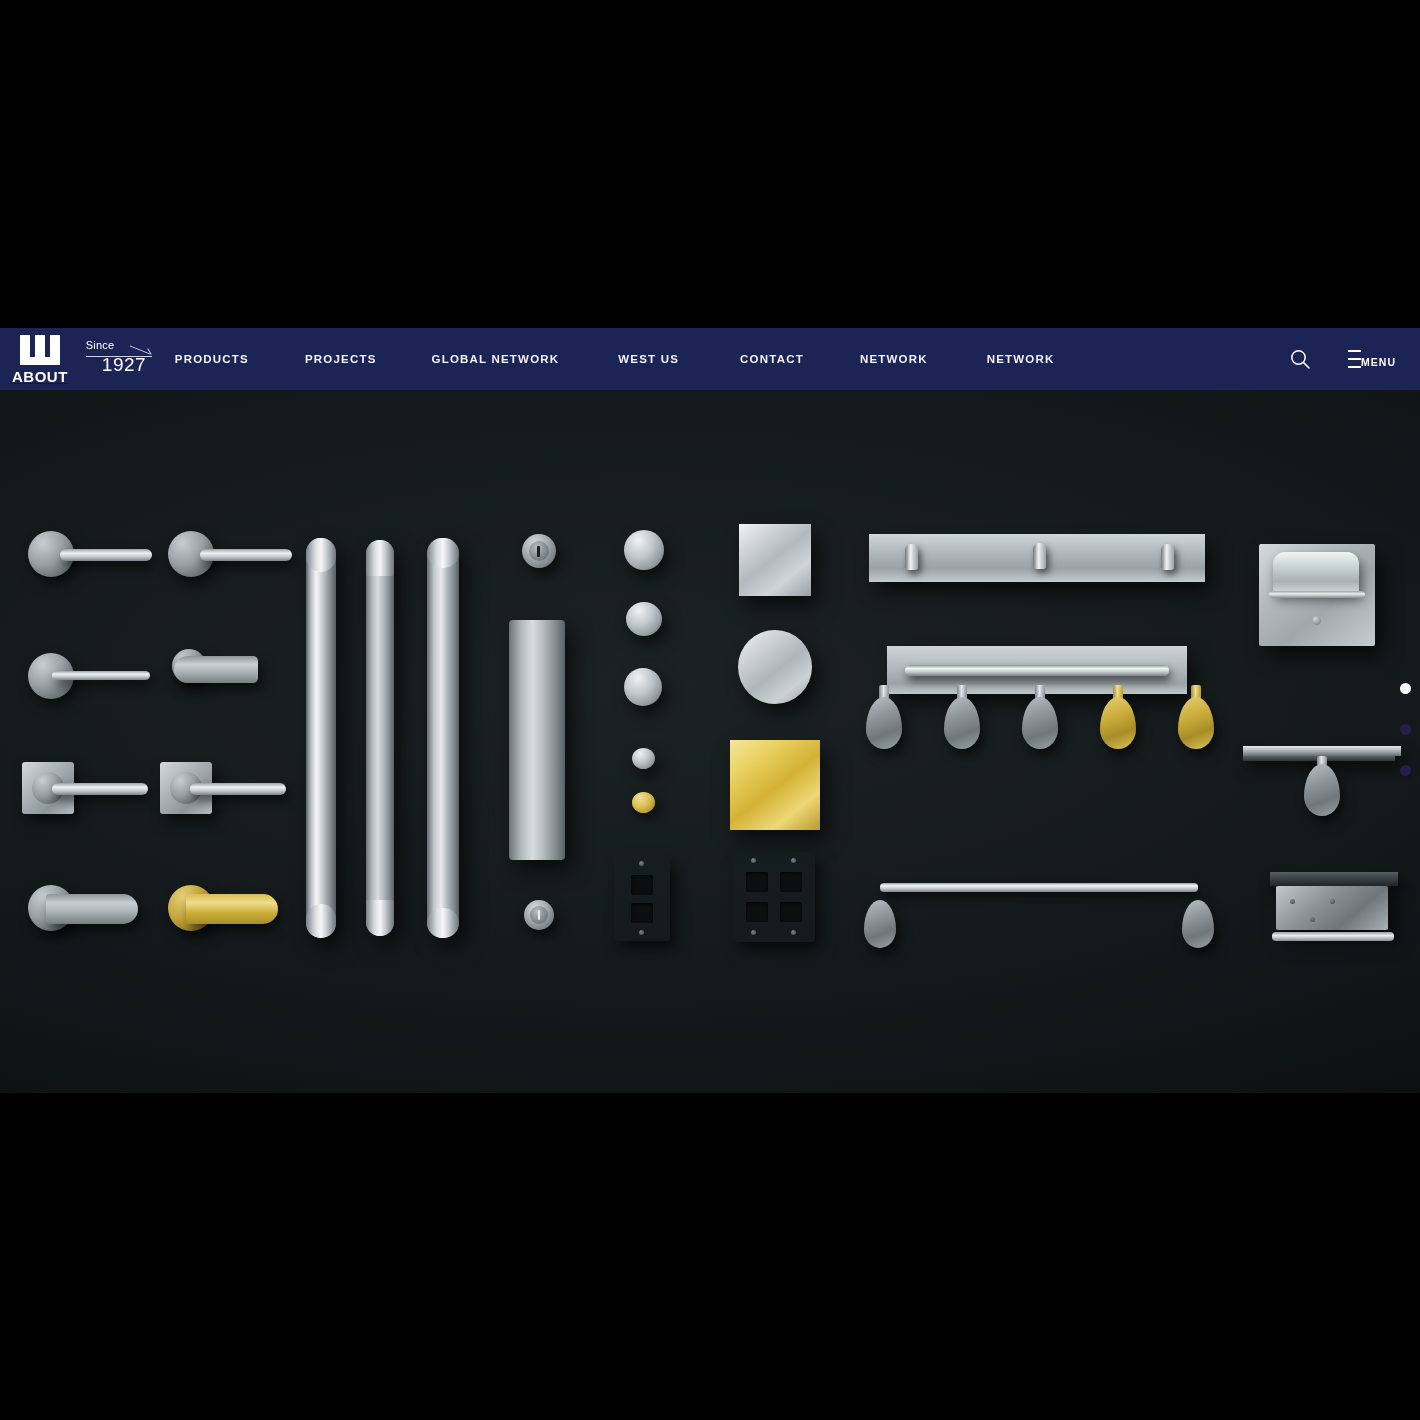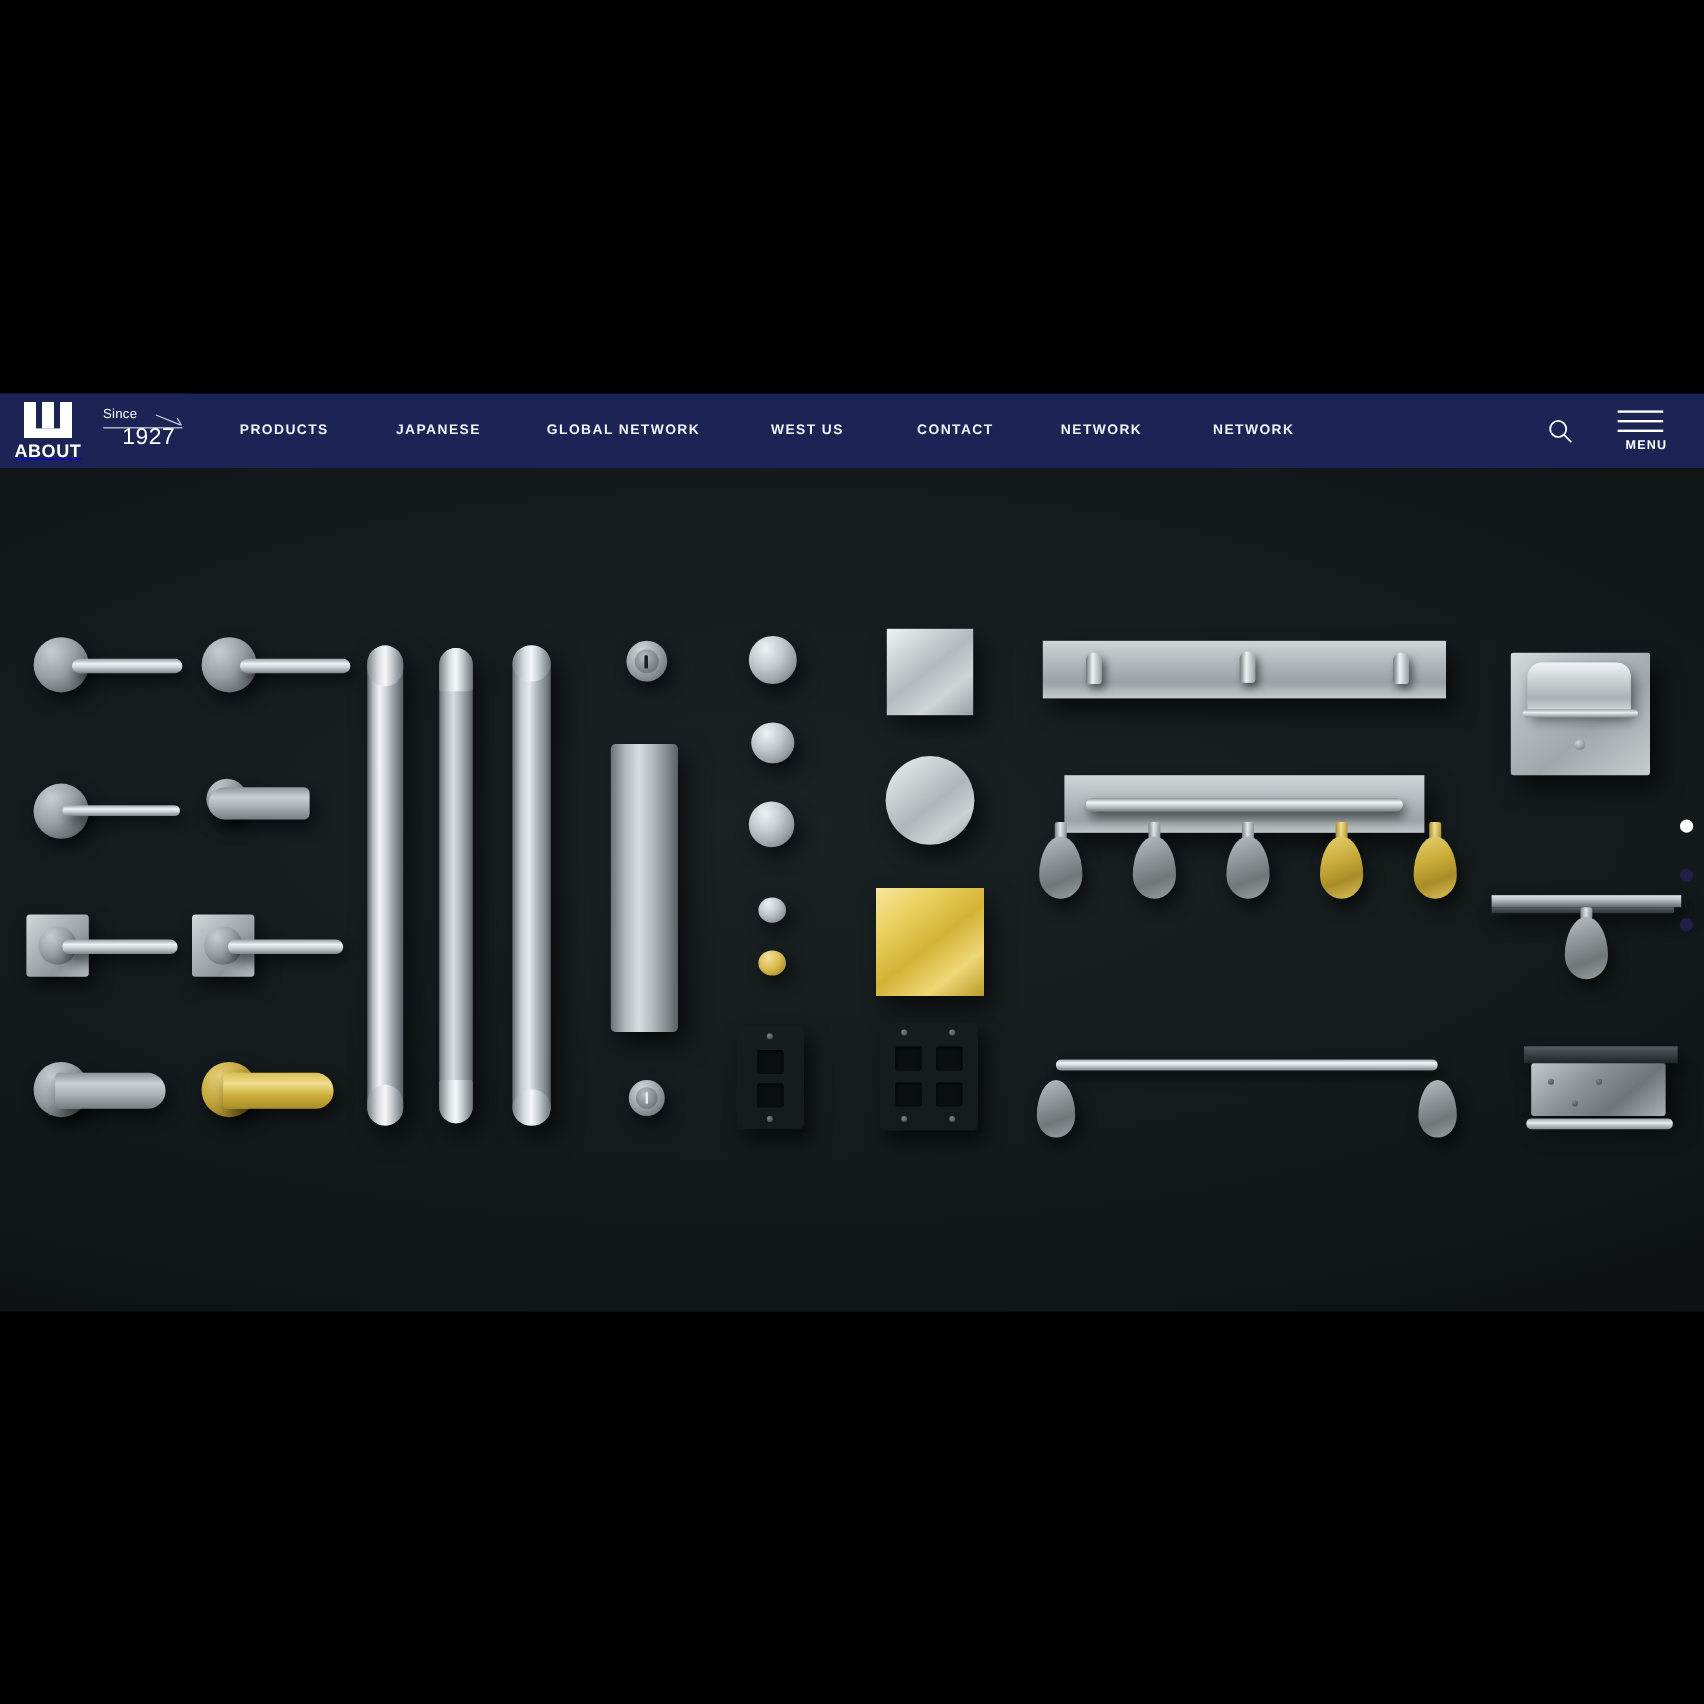--- a/index.html
+++ b/index.html
@@ -43,40 +43,40 @@
   .since-arrow{
     position:absolute; left:42px; top:6px; width:22px; height:11px;
     border-top:1px solid #cfd2e4; transform:rotate(22deg); transform-origin:left center;
   }
   .since-arrow:after{
     content:""; position:absolute; right:-1px; top:-1px;
     width:7px; height:1px; background:#cfd2e4; transform:rotate(38deg); transform-origin:right center;
   }
   .since-year{ position:absolute; left:16px; top:15px; font-size:19px; font-weight:400; letter-spacing:.5px; }
 
-  #nav{ display:flex; align-items:center; margin-left:42px; flex:1; }
+  #nav{ display:flex; align-items:center; margin-left:17px; flex:1; }
   .nav-item{
     color:#f2f3f8; font-size:11.5px; font-weight:700; letter-spacing:1.2px;
     text-decoration:none; white-space:nowrap; cursor:pointer;
     padding:6px 0;
   }
   .nav-item:nth-child(1){ margin-right:56px; }
   .nav-item:nth-child(2){ margin-right:55px; }
   .nav-item:nth-child(3){ margin-right:59px; }
   .nav-item:nth-child(4){ margin-right:61px; }
   .nav-item:nth-child(5){ margin-right:56px; }
   .nav-item:nth-child(6){ margin-right:59px; }
 
   .header-right{ display:flex; align-items:center; padding-right:24px; }
   #search-btn{
     width:40px; height:40px; display:flex; align-items:center; justify-content:center;
     cursor:pointer; margin-right:28px; background:none; border:none;
   }
   #menu-btn{
-    width:48px; display:flex; flex-direction:column; 
+    width:48px; display:flex; flex-direction:row; align-items:center;
     cursor:pointer; background:none; border:none;
   }
   .burger{ width:38px; }
   .burger span{ display:block; height:2px; background:#fff; margin-bottom:6px; }
   .burger span:last-child{ margin-bottom:0; }
   .menu-label{ color:#fff; font-size:10.5px; font-weight:700; letter-spacing:1px; margin-top:5px; }
 
   
   #hero{
     position:absolute; left:0; top:390px; width:1420px; height:703px;
@@ -214,21 +214,21 @@
       <span class="since-block">
         <span class="since-label">Since</span>
         <span class="since-rule"></span>
         <span class="since-arrow"></span>
         <span class="since-year">1927</span>
       </span>
     </a>
 
     <nav id="nav">
       <a class="nav-item" href="#">PRODUCTS</a>
-      <a class="nav-item" href="#">JAPANESE</a>
+      <a class="nav-item" href="#">PROJECTS</a>
       <a class="nav-item" href="#">GLOBAL NETWORK</a>
       <a class="nav-item" href="#">WEST US</a>
       <a class="nav-item" href="#">CONTACT</a>
       <a class="nav-item" href="#">NETWORK</a>
       <a class="nav-item" href="#">NETWORK</a>
     </nav>
 
     <div class="header-right">
       <button id="search-btn">
         <svg width="22" height="22" viewBox="0 0 22 22">

